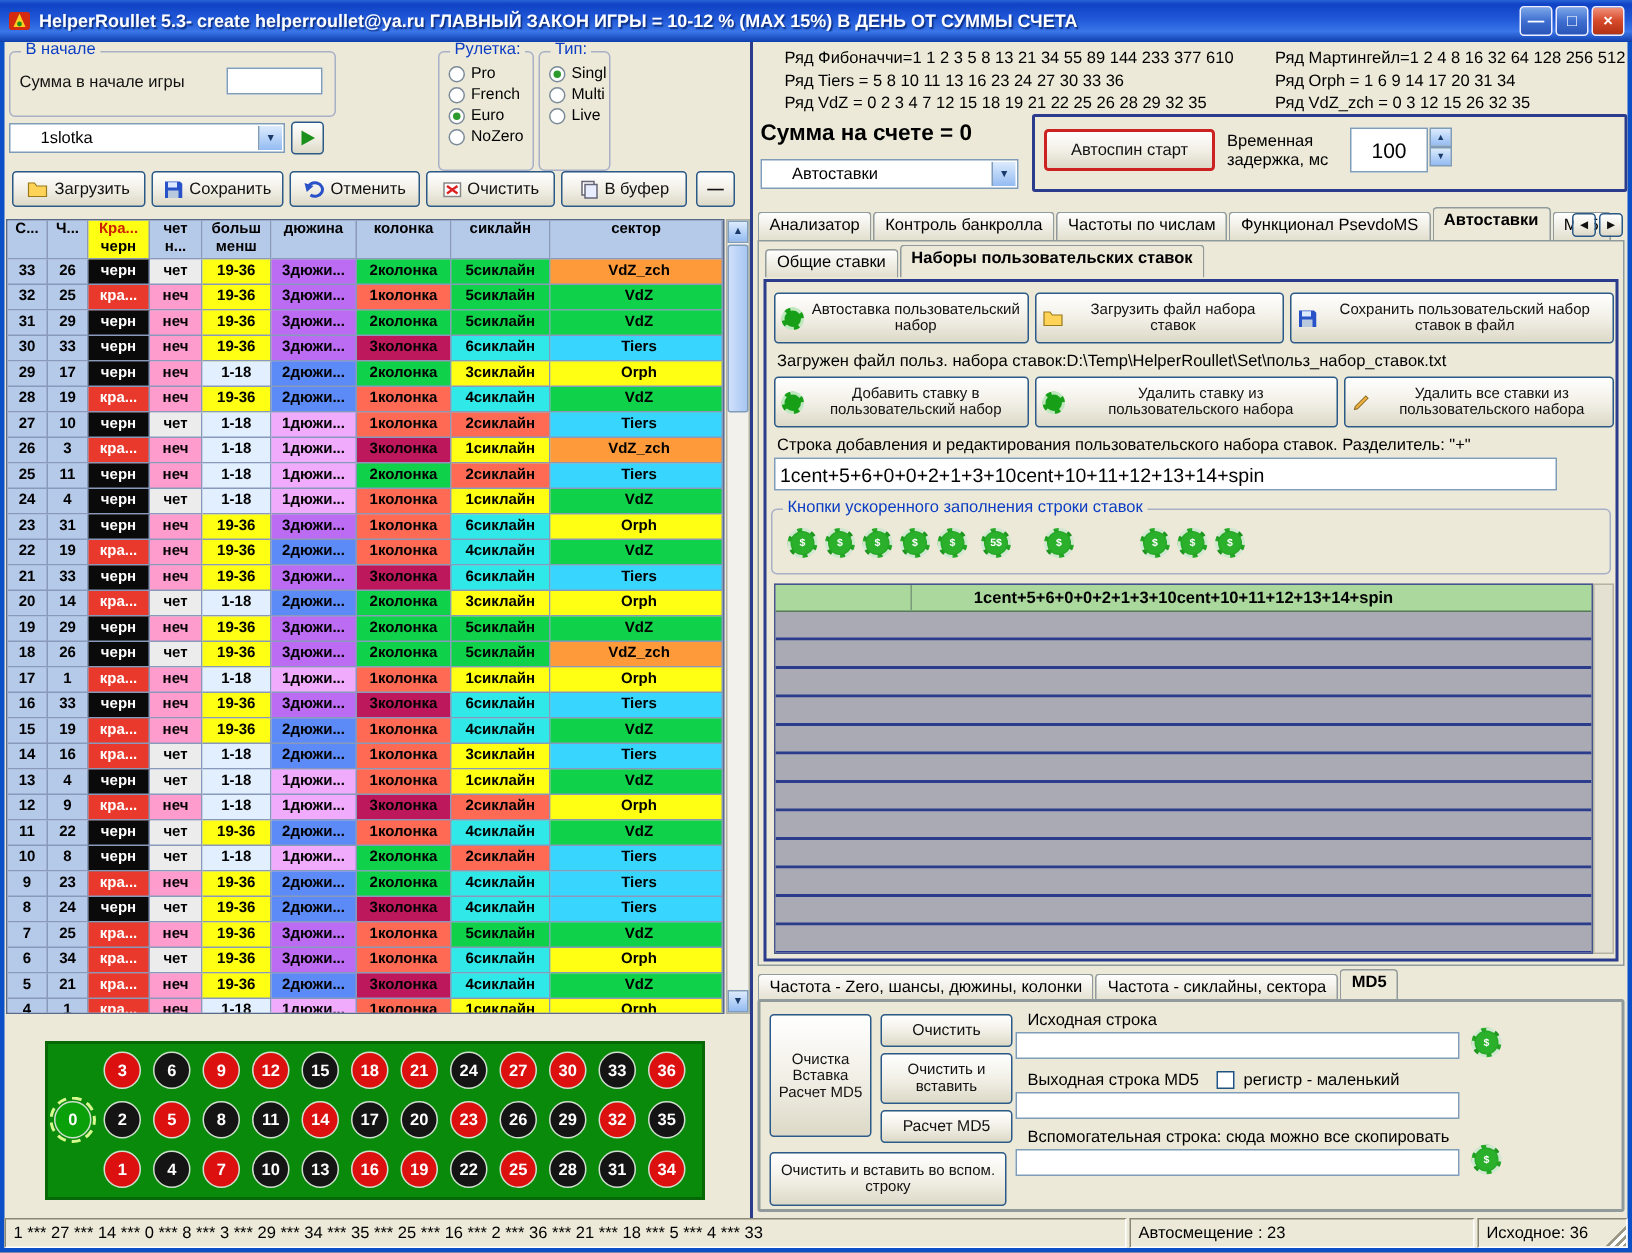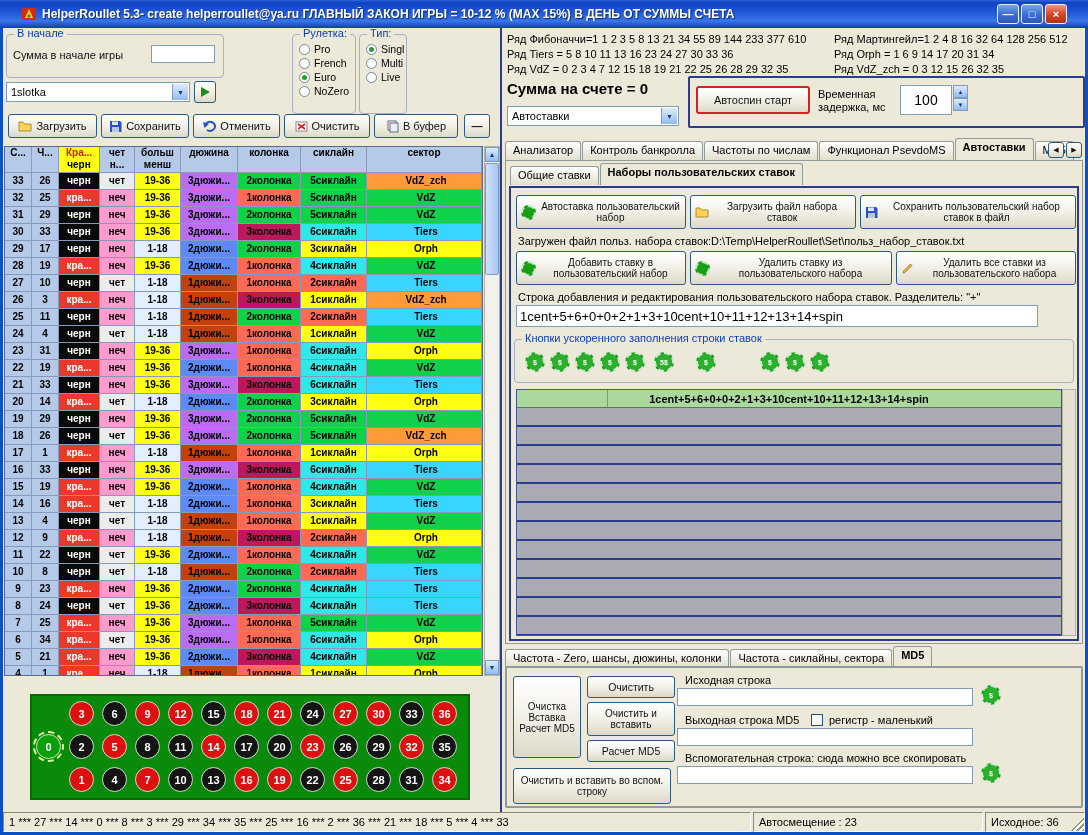--- a/index.html
+++ b/index.html
@@ -3,42 +3,42 @@
 <meta charset="utf-8">
 <style>
   * { margin:0; padding:0; box-sizing:border-box; }
   body { font-family:"Liberation Sans", sans-serif; background:#555; }
   .abs { position:absolute; }
   .window { position:relative; width:1088px; height:835px; background:#0c50c8; overflow:hidden; }
 
   
   .titlebar { position:absolute; left:0; top:0; width:1088px; height:28px;
     background:linear-gradient(180deg,#2a65d8 0%,#0f42c4 10%,#2058d8 45%,#3a76e8 75%,#0f3eae 100%);
-    display:flex; align-items:center; padding:0 21px; }
+    display:flex; align-items:center; padding:0 5px; }
   .title-text { color:#fff; font-weight:bold; font-size:12px; margin-left:5px; text-shadow:1px 1px 1px #0a2a7a; white-space:nowrap; overflow:hidden; flex:1; }
   .win-buttons { display:flex; gap:2px; }
   .winbtn { width:22px; height:20px; border-radius:3px; border:1px solid #eef; color:#fff; font-size:11px; font-weight:bold;
     display:flex; align-items:center; justify-content:center;
     background:linear-gradient(180deg,#7ba6e8,#3f6fd0 50%,#2a55b8); }
   .winbtn.close { background:linear-gradient(180deg,#f0937c,#d6492a 50%,#b03212); }
 
   
   .client { position:absolute; left:3px; top:28px; width:1082px; height:784px; background:#ece9d8; overflow:hidden; }
 
   .gbox { position:absolute; border:1px solid #a8b0c8; border-radius:4px; }
   .gtitle { position:absolute; top:-8px; left:7px; background:#ece9d8; color:#0b3cc4; font-size:11px; padding:0 3px; white-space:nowrap; }
   .lbl { font-size:11px; color:#111; }
   .txt { background:#fff; border:1px solid #7f9db9; font-size:11px; font-family:inherit; padding:1px 3px; }
 
   .radios { position:absolute; left:6px; top:8px; right:2px; display:flex; flex-direction:column; gap:2px; }
   .radio { display:flex; align-items:center; gap:4px; font-size:10.5px; }
   .rdot { width:11px; height:11px; border:1px solid #7a8a99; border-radius:50%; background:#fff; flex:none; }
   .rdot.sel::after { content:''; display:block; width:5px; height:5px; margin:2px; border-radius:50%; background:#2c9a2c; }
 
-  .combo { position:absolute; height:20px; background:#fff; border:1px solid #7f9db9; font-size:11px; display:flex; align-items:center; padding-left:4px; }
+  .combo { position:absolute; height:20px; background:#fff; border:1px solid #7f9db9; font-size:11px; display:flex; align-items:center; padding-left:20px; }
   .carrow { position:absolute; right:1px; top:1px; bottom:1px; width:16px; background:linear-gradient(#dcebfd,#94bbf2); border-left:1px solid #7f9db9;
     display:flex; align-items:center; justify-content:center; font-size:7px; color:#1a3a6a; }
 
   .btn { position:absolute; display:flex; align-items:center; justify-content:center; gap:4px;
     background:linear-gradient(180deg,#ffffff,#f0eee4 55%,#ddd9c8); border:1px solid #2b5a88; border-radius:3px;
     font-size:11px; font-family:inherit; padding:0 4px; color:#111; }
   .icobtn { font-size:10px; line-height:11px; text-align:center; }
   .ic { flex:none; display:inline-flex; }
   .chipico { display:inline-block; width:15px; height:15px; border-radius:50%; background:#17a017; border:2px dashed #bfe8bf; flex:none; }
   .playico { width:0; height:0; border-left:9px solid #1a8f1a; border-top:5px solid transparent; border-bottom:5px solid transparent; }
@@ -47,42 +47,42 @@
   .spins { position:absolute; left:1px; top:118px; width:479px; height:530px; overflow:hidden; border:1px solid #5a6a8a; background:#cfd8ea; }
   .thead, .trow { display:grid; grid-template-columns:27px 27px 41px 35px 46px 57px 63px 66px 1fr; }
   .th { background:#b5c9e8; border-right:1px solid #8a9ab8; border-bottom:1px solid #8a9ab8; height:26px; font-size:10px; font-weight:bold;
     line-height:12px; text-align:center; overflow:hidden; }
   .th.hk { background:#ffff14; }
   .th.hk .l1 { color:#cc2200; }
   .tcell { height:17px; line-height:16px; font-size:10px; font-weight:bold; text-align:center; border-right:1px solid #8899bb; border-bottom:1px solid #8899bb; overflow:hidden; white-space:nowrap; }
   .tcell.sec { text-align:center; padding-left:4px; }
   .c-idx{background:#b5c9e8} .c-black{background:#0a0a0a;color:#fff} .c-red{background:#e8392c;color:#fff}
   .c-even{background:#ececec} .c-odd{background:#ff9cce} .c-hi{background:#ffff14} .c-lo{background:#e2efff}
-  .c-d1{background:#c2410c} .c-d2{background:#5c8bf8} .c-d3{background:#bb6cf2}
+  .c-d1{background:#f0abfc} .c-d2{background:#5c8bf8} .c-d3{background:#bb6cf2}
   .c-k1{background:#ff6a55} .c-k2{background:#10d24a} .c-k3{background:#be185d}
   .c-s1{background:#ffff14} .c-s2{background:#ff6a55} .c-s3{background:#ffff14} .c-s4{background:#30e8e8} .c-s5{background:#10d24a} .c-s6{background:#30e8e8}
   .sec-vdz{background:#10d24a} .sec-zch{background:#ff9a3a} .sec-tiers{background:#38d6ff} .sec-orph{background:#ffff14}
 
   .vscroll { position:absolute; left:481px; top:118px; width:16px; height:530px; background:#f2f1ec; border:1px solid #b5b2a2; }
   .sarrow { position:absolute; left:0; width:14px; height:15px; background:linear-gradient(#dcebfd,#94bbf2); border:1px solid #7f9db9;
     font-size:7px; color:#1a3a6a; display:flex; align-items:center; justify-content:center; }
   .sthumb { position:absolute; left:0; top:16px; width:14px; height:112px; background:linear-gradient(90deg,#cfe0fb,#a8c6f2); border:1px solid #7f9db9; border-radius:2px; }
 
   
   .roulette { position:absolute; left:27px; top:666px; width:440px; height:106px; background:#0a8a0a; border:2px solid #076807; padding:5px 0 0 4px; }
   .rrow { display:flex; margin-bottom:8px; }
   .rrow.ind { padding-left:33px; }
   .rnum { width:25px; height:25px; margin-right:8px; border-radius:50%; color:#fff; font-size:11px; font-weight:bold;
     display:flex; align-items:center; justify-content:center; border:1px solid #cfe0cf; flex:none; }
   .rred { background:#dd1010; } .rblack { background:#141414; } .rzero { background:#0aa00a; }
   .rsel { outline:2px dashed #d8f890; outline-offset:1px; }
 
   
   .rightpane { left:497px; top:0; width:585px; height:784px; border-left:2px solid #2c3c8c; }
-  .info div { font-size:11px; line-height:15px; white-space:nowrap; }
+  .info div { font-size:11px; line-height:15px; white-space:nowrap;margin-left:16px; }
   .balance { font-size:15px; font-weight:bold; }
   .navybox { border:2px solid #2c3c8c; border-radius:2px; }
   .autospin { border:2px solid #cc2222; font-size:11px; }
   .dlabel { font-size:11px; line-height:13px; }
   .spininput { background:#fff; border:1px solid #7f9db9; font-size:14px; text-align:center; font-family:inherit; }
   .sbtn { width:15px; height:13px; background:linear-gradient(#dcebfd,#94bbf2); border:1px solid #7f9db9; font-size:6px; color:#1a3a6a;
     display:flex; align-items:center; justify-content:center; }
 
   .tabs { position:absolute; display:flex; align-items:flex-end; height:22px; }
   .tab { height:19px; padding:2px 7px; font-size:11px; white-space:nowrap; border:1px solid #919b9c; border-bottom:none;

